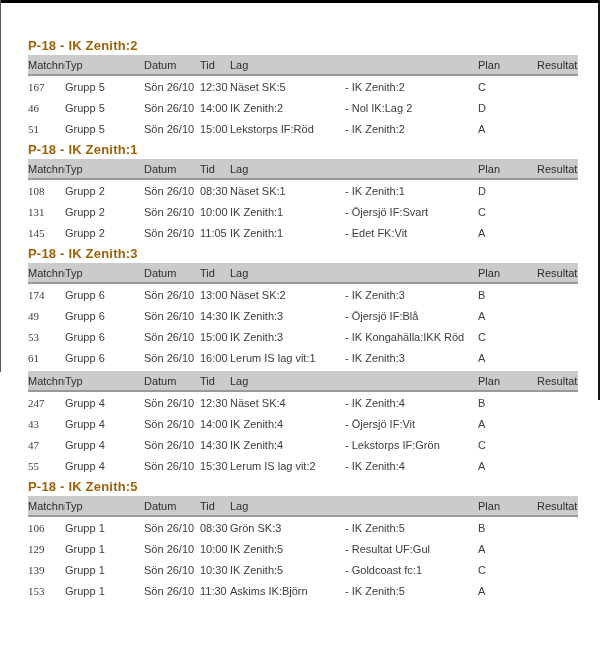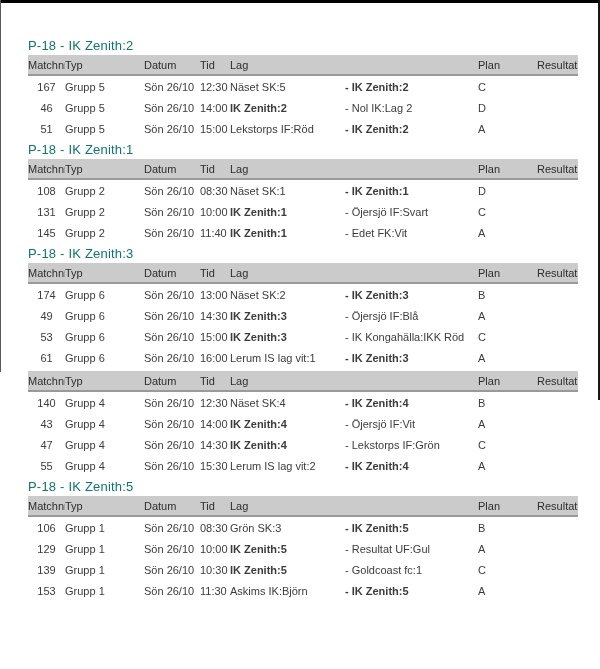--- a/index.html
+++ b/index.html
@@ -3,35 +3,35 @@
 <meta charset="utf-8">
 <style>
   * { margin:0; padding:0; box-sizing:border-box; }
   html,body { width:600px; height:669px; background:#ffffff; overflow:hidden;
               font-family:"Liberation Sans","DejaVu Sans",sans-serif; }
   .frame-top   { position:absolute; top:0; left:0; width:600px; height:3px; background:#000; }
   .frame-left  { position:absolute; top:0; left:0; width:1px; height:372px; background:#5a5a5a; }
   .frame-right { position:absolute; top:0; right:0; width:2px; height:400px; background:#161616; }
   .page { position:absolute; top:0; left:0; width:600px; padding:38px 22px 0 28px; }
   .sec { margin-bottom:3px; }
-  .sec-title { font-size:13px; line-height:15px; font-weight:normal; color:#0f766e;
+  .sec-title { font-size:13px; line-height:15px; font-weight:bold; color:#a16207;
                letter-spacing:0.2px; margin-bottom:2px; }
   table.sched { border-collapse:collapse; table-layout:fixed; width:550px; }
   table.sched th {
     background:#cbcbcb; text-align:left; font-weight:normal; font-size:11px; line-height:12px;
     color:#2e2e2e; padding:4px 0 3px 0; border-bottom:2px solid #999999;
     white-space:nowrap; overflow:hidden;
   }
   table.sched td {
     font-size:11px; line-height:12px; color:#3c3c3c; padding:5px 0 4px 0;
     white-space:nowrap; overflow:hidden;
   }
   .th-matchnr { padding-left:2px; }
-  .td-matchnr { text-align:center; padding-right:12px; }
-  td.bold { font-weight:bold; color:#222222; }
+  .td-matchnr { text-align:left; padding-right:12px;font-family:Liberation Serif, serif; }
+  td.bold { font-weight:normal; color:#222222; }
 </style>
 </head>
 <body>
 
 <div class="frame-top"></div>
 <div class="frame-left"></div>
 <div class="frame-right"></div>
 
 <main class="page">
   <section class="sec">
@@ -140,21 +140,21 @@
     <td class="bold">IK Zenith:1</td>
     <td>- Öjersjö IF:Svart</td>
     <td>C</td>
     <td></td>
   </tr>
 
   <tr>
     <td class="td-matchnr">145</td>
     <td>Grupp 2</td>
     <td>Sön 26/10</td>
-    <td>11:40</td>
+    <td>11:05</td>
     <td class="bold">IK Zenith:1</td>
     <td>- Edet FK:Vit</td>
     <td>A</td>
     <td></td>
   </tr>
 
 </tbody>
     </table>
   </section>
 
@@ -248,21 +248,21 @@
           <th>Typ</th>
           <th>Datum</th>
           <th>Tid</th>
           <th colspan="2">Lag</th>
           <th>Plan</th>
           <th>Resultat</th>
         </tr>
       </thead>
       <tbody>
   <tr>
-    <td class="td-matchnr">140</td>
+    <td class="td-matchnr">247</td>
     <td>Grupp 4</td>
     <td>Sön 26/10</td>
     <td>12:30</td>
     <td>Näset SK:4</td>
     <td class="bold">- IK Zenith:4</td>
     <td>B</td>
     <td></td>
   </tr>
 
   <tr>

